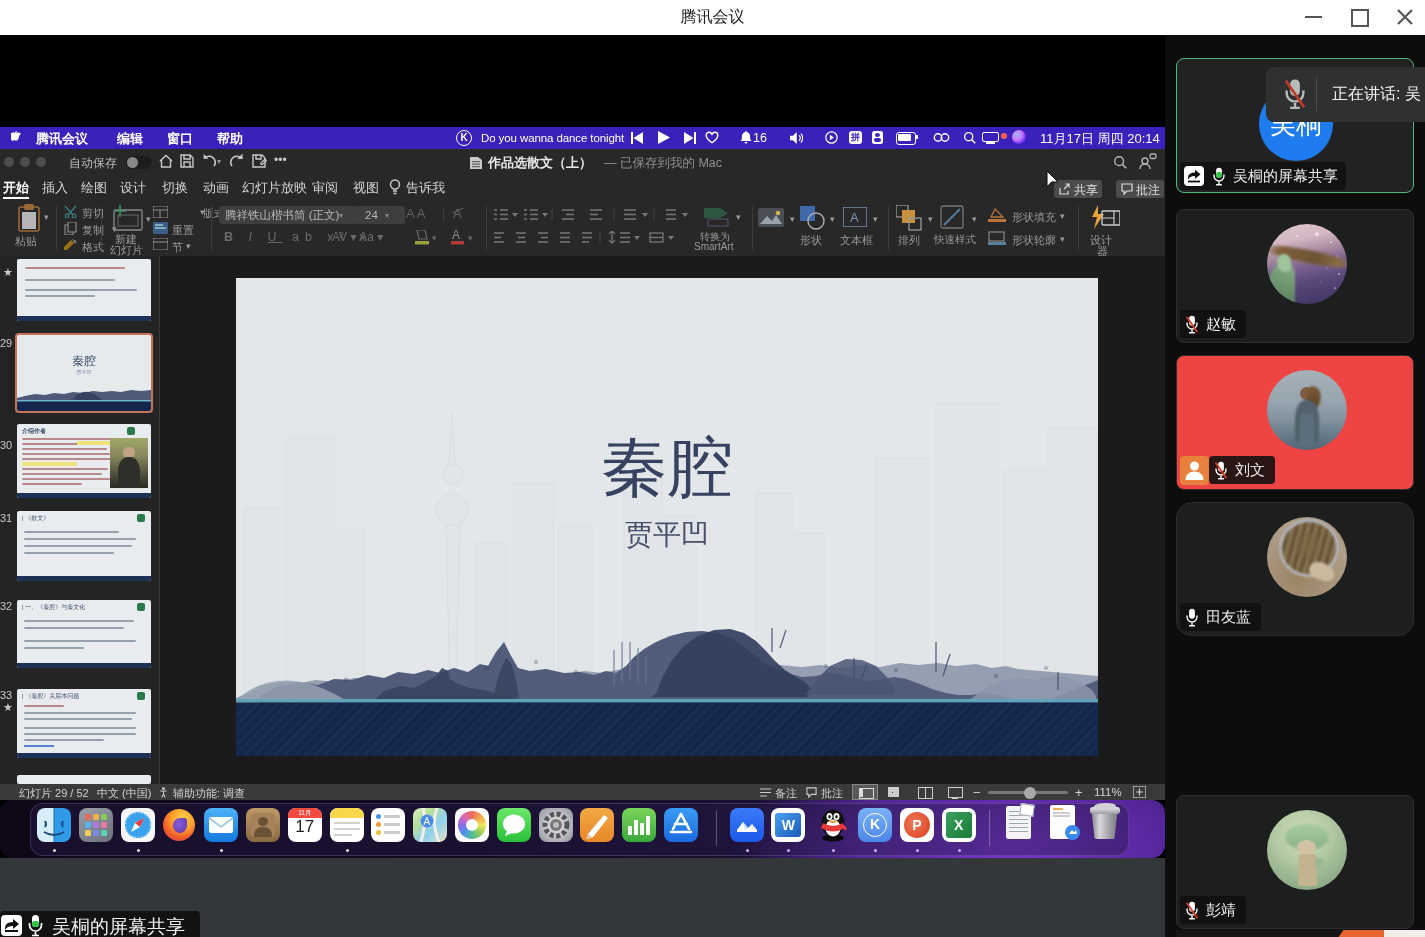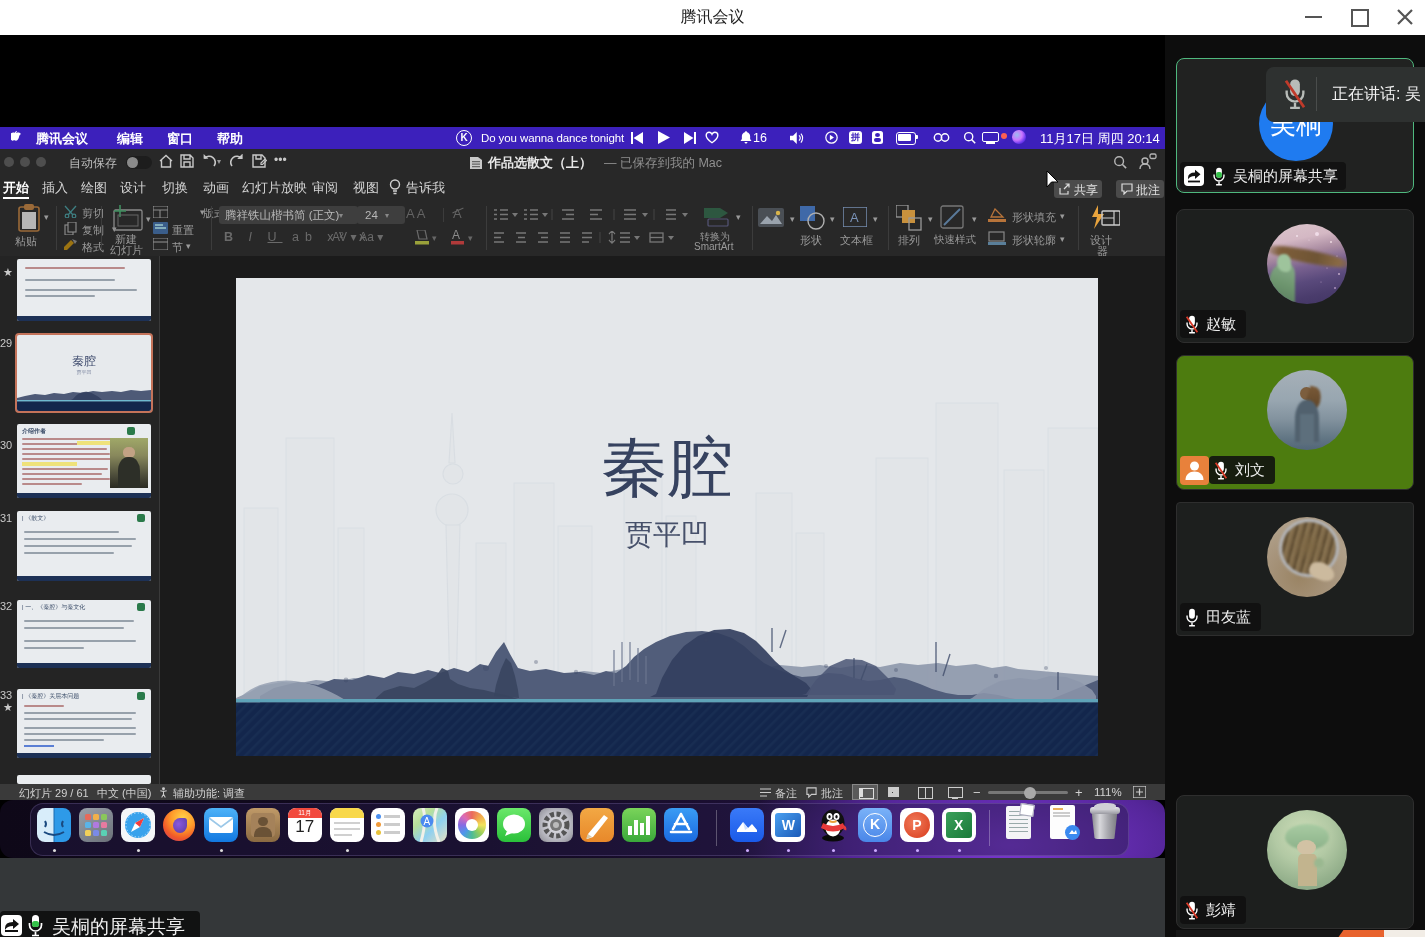--- a/index.html
+++ b/index.html
@@ -482,21 +482,21 @@
             </pattern>
           </defs>
         <rect x="0" y="424.5" width="862" height="53.5" fill="url(#hx)"></rect>
       </svg>
       <div class="ab tx" style="left:0;width:862px;top:145px;text-align:center;font-size:66px;color:#36425f;font-family:'Liberation Serif',serif;">秦腔</div>
       <div class="ab tx" style="left:0;width:862px;top:238px;text-align:center;font-size:28px;color:#46506a;font-family:'Liberation Serif',serif;">贾平凹</div>
     </div>
   </div>
 
   <div id="statusbar" class="ab" style="left:0;top:749px;width:1165px;height:16px;background:#3a3a3a;color:#d2d2d2;font-size:11.5px;">
-    <span class="ab tx" style="left:19px;top:2px;font-size:11px;">幻灯片 29 / 61</span>
+    <span class="ab tx" style="left:19px;top:2px;font-size:11px;">幻灯片 29 / 52</span>
     <span class="ab tx" style="left:97px;top:2px;font-size:11px;">中文 (中国)</span>
     <svg class="ab" style="left:158px;top:3px;" width="11" height="11" viewBox="0 0 12 12">
         <circle cx="6" cy="2" r="1.6" fill="#ccc"></circle>
         <path d="M6 4v4M6 5L2.5 4M6 5l3.5-1M6 8l-2 3.5M6 8l2 3.5" stroke="#ccc" stroke-width="1.1" fill="none"></path>
       </svg>
     <span class="ab tx" style="left:173px;top:2px;font-size:11px;">辅助功能: 调查</span>
     <svg class="ab" style="left:760px;top:4px;" width="11" height="9">
         <path d="M0 1h11M0 4.5h11M0 8h7" stroke="#ccc" stroke-width="1.2"></path>
       </svg>
     <span class="ab tx" style="left:775px;top:2px;font-size:11px;">备注</span>
@@ -732,21 +732,21 @@
       <svg width="14" height="19" viewBox="0 0 17 23" style="margin-right:7px;">
           <rect x="5" y="1" width="7" height="12" rx="3.5" fill="#fff"></rect>
           <path d="M2.5 9v2a6 6 0 0012 0V9" fill="none" stroke="#fff" stroke-width="1.7"></path>
           <path d="M8.5 18v3M5 21.5h7" stroke="#fff" stroke-width="1.7"></path>
           <path d="M2 2l13 19" stroke="#d83a28" stroke-width="2.2"></path>
         </svg>
       <span>赵敏</span>
     </div>
   </div>
 
-  <div class="ab" style="left:11px;top:320px;width:238px;height:135px;background:#4d7c0f;border:1px solid #2e2e2e;border-radius:8px;box-sizing:border-box;">
+  <div class="ab" style="left:11px;top:320px;width:238px;height:135px;background:#ef4444;border:1px solid #2e2e2e;border-radius:8px;box-sizing:border-box;">
     <div class="ab" style="left:90px;top:14px;width:80px;height:80px;border-radius:50%;overflow:hidden;background:linear-gradient(180deg,#a6b0b8 0%,#98a6b0 38%,#82929e 62%,#627684 85%,#526678 100%);">
       <div class="ab" style="left:33px;top:17px;width:13px;height:13px;background:#7c5e3e;border-radius:50%;filter:blur(.7px);"></div>
       <div class="ab" style="left:40px;top:17px;width:14px;height:22px;background:linear-gradient(160deg,#7a5a38,#5e4428);border-radius:10% 80% 50% 40%;transform:rotate(16deg);filter:blur(1px);"></div>
       <div class="ab" style="left:28px;top:30px;width:24px;height:42px;background:#51616e;border-radius:45% 45% 0 0;filter:blur(.8px);"></div>
       <div class="ab" style="left:33px;top:44px;width:14px;height:30px;background:#5d6f7c;filter:blur(.8px);"></div>
     </div>
     <div class="ab" style="left:3px;top:100px;width:29px;height:29px;background:#e8813b;border-radius:4px;"><svg width="29" height="29">
           <circle cx="14.5" cy="10" r="4.5" fill="#fff"></circle>
           <path d="M5.5 24c0-5.5 4-8.5 9-8.5s9 3 9 8.5z" fill="#fff"></path>
         </svg></div>
@@ -754,21 +754,21 @@
       <svg width="14" height="19" viewBox="0 0 17 23" style="margin-right:7px;">
           <rect x="5" y="1" width="7" height="12" rx="3.5" fill="#fff"></rect>
           <path d="M2.5 9v2a6 6 0 0012 0V9" fill="none" stroke="#fff" stroke-width="1.7"></path>
           <path d="M8.5 18v3M5 21.5h7" stroke="#fff" stroke-width="1.7"></path>
           <path d="M2 2l13 19" stroke="#d83a28" stroke-width="2.2"></path>
         </svg>
       <span>刘文</span>
     </div>
   </div>
 
-  <div class="ab" style="left:11px;top:467px;width:238px;height:134px;background:#1d1f1e;border:1px solid #2e2e2e;border-radius:4px;box-sizing:border-box;">
+  <div class="ab" style="left:11px;top:467px;width:238px;height:134px;background:#1d1f1e;border:1px solid #2e2e2e;border-radius:16px;box-sizing:border-box;">
     <div class="ab" style="left:90px;top:14px;width:80px;height:80px;border-radius:50%;overflow:hidden;background:radial-gradient(circle at 40% 75%,#9a8464 0%,#a6937a 40%,#b0a08a 70%,#8a7458 100%);">
       <div class="ab" style="left:12px;top:2px;width:60px;height:58px;border-radius:50%;border:3px solid #b4b6ba;background:repeating-linear-gradient(115deg,#7e6848 0 2.5px,#5e4c32 2.5px 5px,#8a7452 5px 7.5px);transform:rotate(-10deg);box-sizing:border-box;filter:blur(.8px);"></div>
       <div class="ab" style="left:42px;top:46px;width:26px;height:17px;background:#ccba9e;border-radius:50% 60% 50% 40%;transform:rotate(22deg);filter:blur(.8px);"></div>
       <div class="ab" style="left:24px;top:14px;width:34px;height:30px;background:radial-gradient(circle,#7e6844cc, #7e684400 70%);filter:blur(1px);"></div>
     </div>
     <div class="ab" style="left:3px;top:100px;height:28px;background:rgba(16,16,16,.88);border-radius:4px;display:flex;align-items:center;padding:0 10px 0 5px;">
       <svg width="14" height="19" viewBox="0 0 17 23" style="margin-right:7px;">
           <rect x="5" y="1" width="7" height="12" rx="3.5" fill="#fff"></rect>
           <path d="M2.5 9v2a6 6 0 0012 0V9" fill="none" stroke="#fff" stroke-width="1.7"></path>
           <path d="M8.5 18v3M5 21.5h7" stroke="#fff" stroke-width="1.7"></path>

